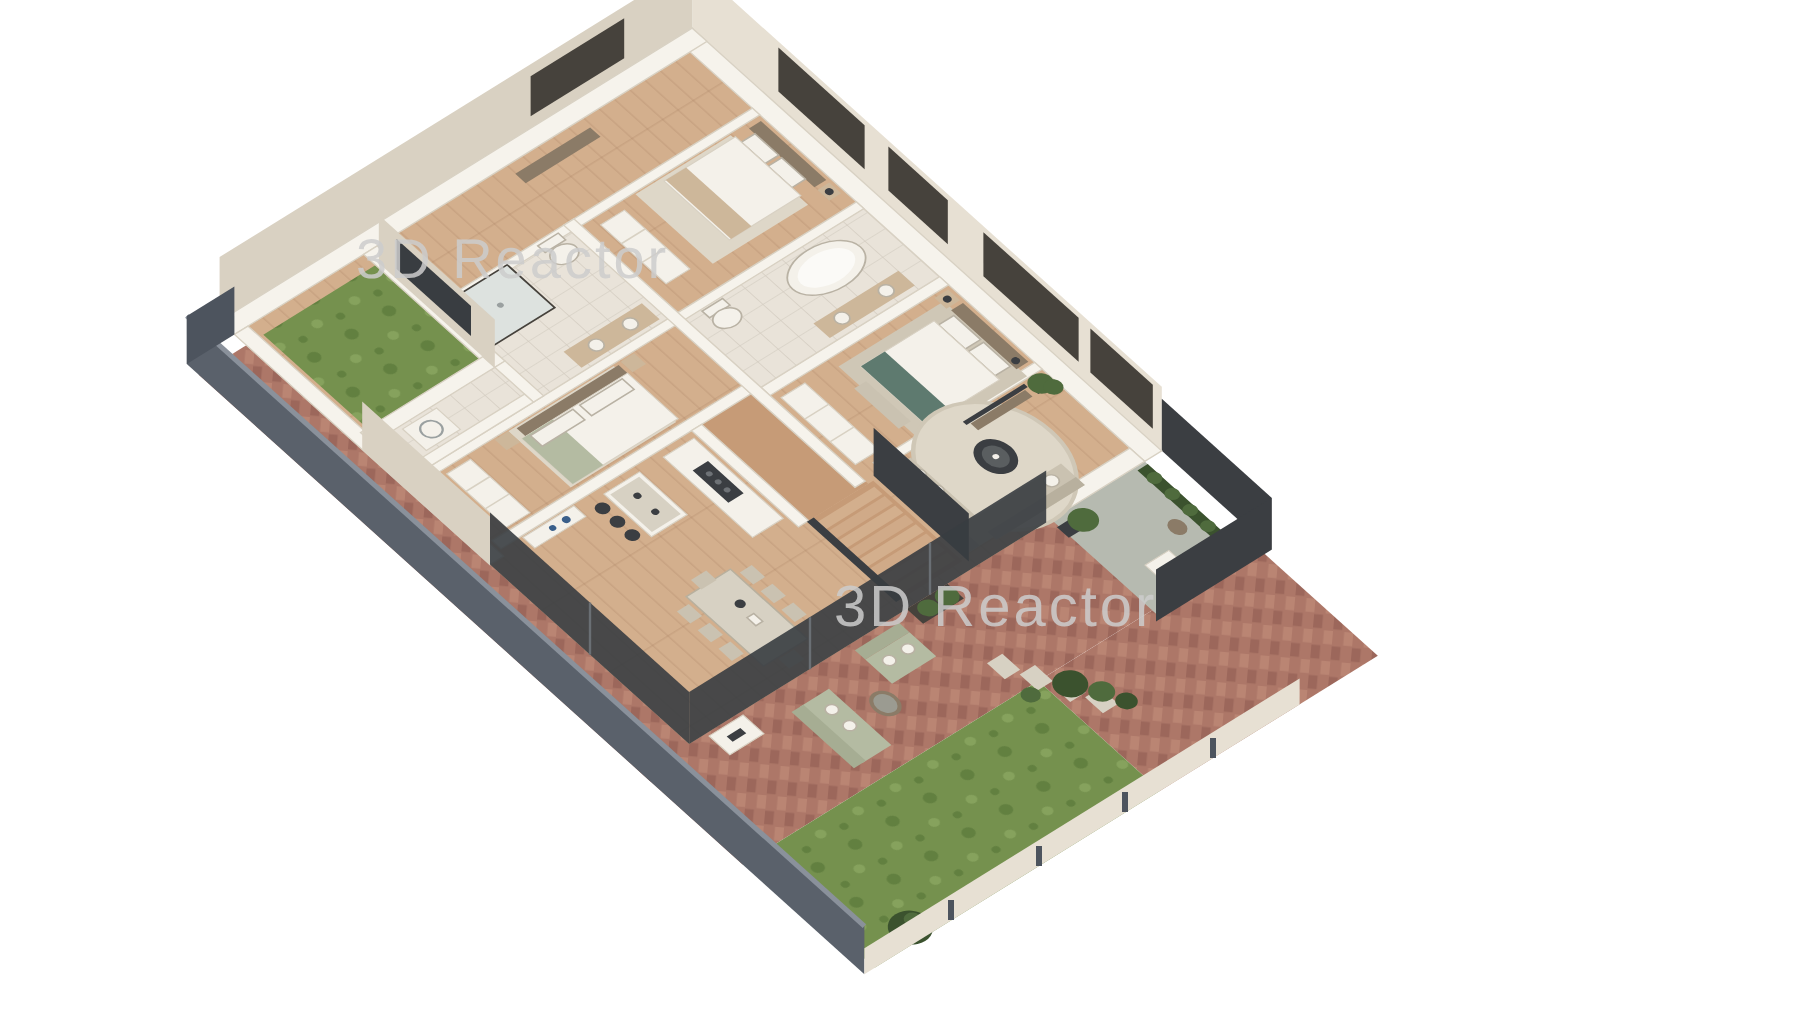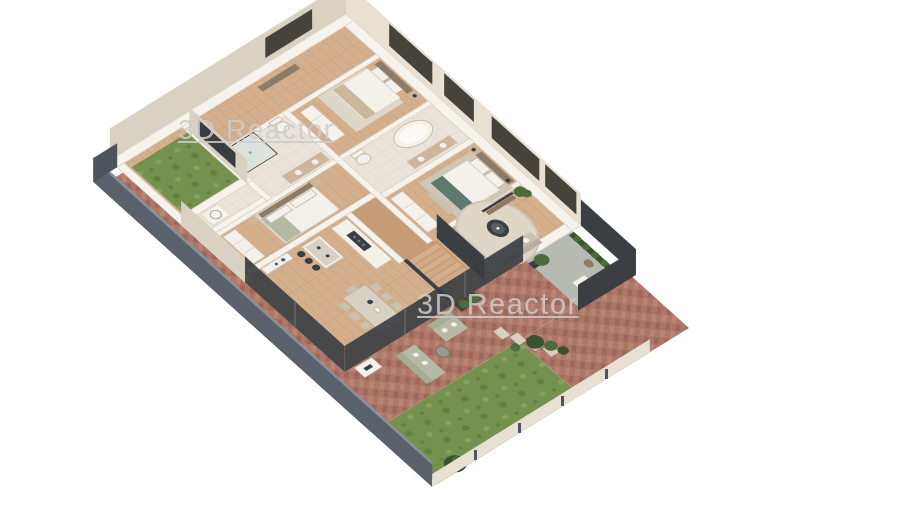--- a/index.html
+++ b/index.html
@@ -1,19 +1,19 @@
 <!DOCTYPE html>
 <html style="--paper: #ffffff; --watermark: #cdcdcd; --wall_top: #f6f3ec; --wall_stroke: #d8d1c3; --cream_face: #e7e0d3; --cream_face_dark: #d9d1c2; --slate: #5a616b; --slate_dark: #4d545e; --slate_light: #8a919b; --frame_dark: #46423c; --glass_dark: #393d41; --wood: #d3af8d; --wood_dark: #c69b77; --wood_line: #a97f5e; --tile: #e9e3d9; --tile_line: #d3ccc0; --brick: #ad7768; --brick_light: #ba8573; --brick_dark: #9c675b; --lawn: #75914e; --lawn_dark: #628040; --lawn_light: #86a25d; --concrete: #b6bab0; --rug: #ded7c8; --rug_dark: #cfc7b6; --fabric: #cac2b1; --fabric_dark: #b8b09e; --sage: #b4bba2; --sage_dark: #a6ad93; --teal: #5e7a6f; --furn_white: #f4f1ea; --furn_wood: #cdb79a; --dark_wood: #8b7b67; --charcoal: #3b3e42; --coffee_inner: #5a5e60; --plant: #4f6b3d; --plant_dark: #3b522e; --stone: #d7d1c3; --shower: #dde2df; --blue_accent: #3a5f8a;"><head>
 <meta charset="utf-8">
 <style>
   html,body{margin:0;padding:0;background:#fff;}
   .stage{position:relative;width:900px;height:506px;overflow:hidden;background:var(--paper,#fff);
          font-family:"Liberation Sans", sans-serif;}
   .watermark{position:absolute;color:var(--watermark,#cfcfcf);opacity:.85;white-space:nowrap;
-             letter-spacing:1.5px;font-weight:400;pointer-events:none;text-decoration:underline;}
+             letter-spacing:1.5px;font-weight:400;pointer-events:none;}
   .wm1{left:178px;top:114px;font-size:28px;}
   .wm2{left:417px;top:288px;font-size:29px;}
   svg{position:absolute;left:0;top:0;}
   
   .f-brick{fill:var(--brick)} .f-brick-l{fill:var(--brick_light)} .f-brick-d{fill:var(--brick_dark)}
   .f-lawn{fill:var(--lawn)} .f-lawn-d{fill:var(--lawn_dark)} .f-lawn-l{fill:var(--lawn_light)}
   .f-wood{fill:var(--wood)} .f-wood-line{fill:var(--wood_line);opacity:.25}
   .f-wood-dk{fill:var(--wood_dark)}
   .f-tile{fill:var(--tile)} .f-tile-line{stroke:var(--tile_line)}
   .w{fill:var(--wall_top);stroke:var(--wall_stroke);stroke-width:.7}

